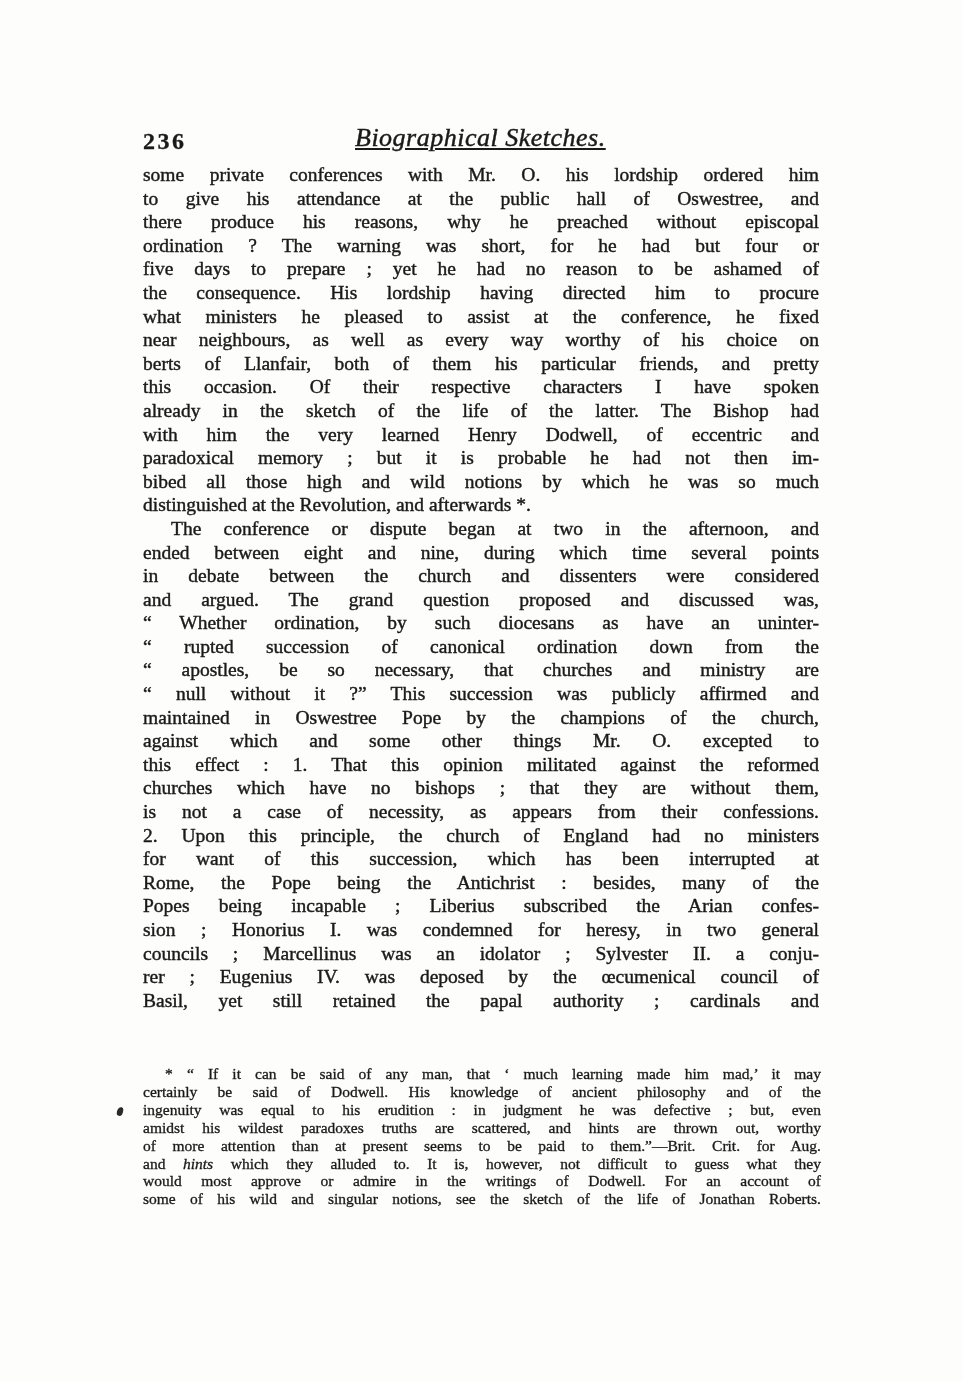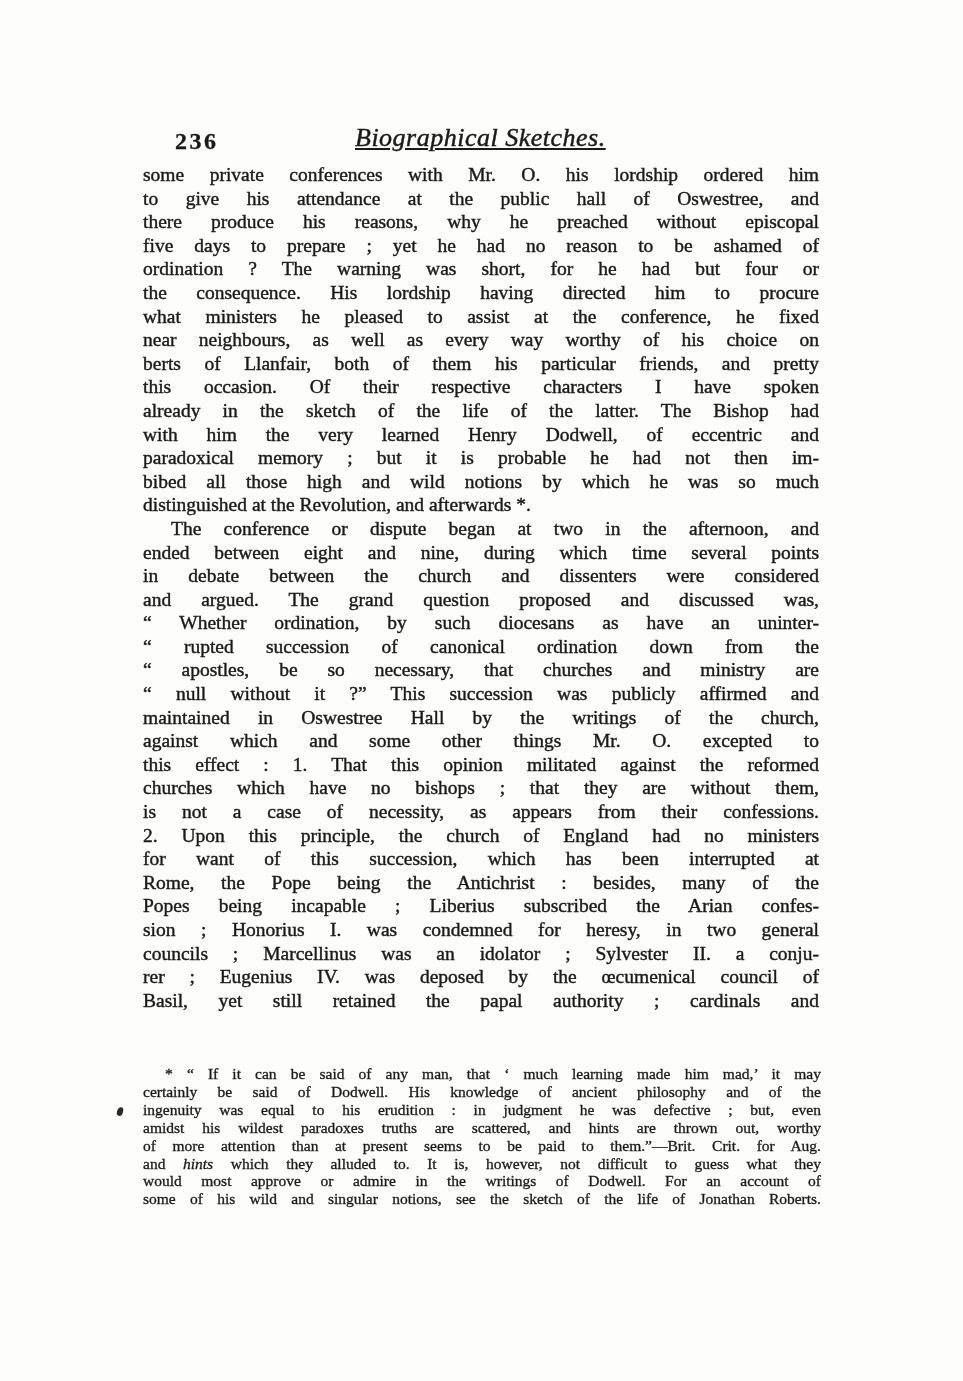--- a/index.html
+++ b/index.html
@@ -17,21 +17,20 @@
   }
   .header {
     position: absolute;
     top: 123px; left: 143px;
     width: 676px; height: 36px;
   }
   .pagenum {
     position: absolute; left: 0; top: 5px;
     font-size: 24px; font-weight: bold;
     letter-spacing: 2.5px;
-    margin-left: 32px;
     -webkit-text-stroke: 0.3px currentColor;
   }
   .title {
     position: absolute; left: 212px; top: 0;
     font-size: 26px; font-style: italic;
     letter-spacing: 0.5px;
     -webkit-text-stroke: 0.45px currentColor;
     white-space: nowrap;
     text-decoration: underline;
   }
@@ -70,43 +69,43 @@
   <div class="header">
     <span class="pagenum">236</span>
     <span class="title">Biographical Sketches.</span>
   </div>
 
   <div class="body-text">
       <div>
         <div class="line j">some private conferences with Mr. O. his lordship ordered him</div>
         <div class="line j">to give his attendance at the public hall of Oswestree, and</div>
         <div class="line j">there produce his reasons, why he preached without episcopal</div>
+        <div class="line j">ordination ?  The warning was short, for he had but four or</div>
         <div class="line j">five days to prepare ; yet he had no reason to be ashamed of</div>
-        <div class="line j">ordination ?  The warning was short, for he had but four or</div>
         <div class="line j">the consequence.  His lordship having directed him to procure</div>
         <div class="line j">what ministers he pleased to assist at the conference, he fixed</div>
         <div class="line j">near neighbours, as well as every way worthy of his choice on</div>
         <div class="line j">berts of Llanfair, both of them his particular friends, and pretty</div>
         <div class="line j">this occasion.  Of their respective characters I have spoken</div>
         <div class="line j">already in the sketch of the life of the latter.  The Bishop had</div>
         <div class="line j">with him the very learned Henry Dodwell, of eccentric and</div>
         <div class="line j">paradoxical memory ; but it is probable he had not then im-</div>
         <div class="line j">bibed all those high and wild notions by which he was so much</div>
         <div class="line">distinguished at the Revolution, and afterwards *.</div>
       </div>
       <div>
         <div class="line j ind-body">The conference or dispute began at two in the afternoon, and</div>
         <div class="line j">ended between eight and nine, during which time several points</div>
         <div class="line j">in debate between the church and dissenters were considered</div>
         <div class="line j">and argued.  The grand question proposed and discussed was,</div>
         <div class="line j">“ Whether ordination, by such diocesans as have an uninter-</div>
         <div class="line j">“ rupted succession of canonical ordination down from the</div>
         <div class="line j">“ apostles, be so necessary, that churches and ministry are</div>
         <div class="line j">“ null without it ?”  This succession was publicly affirmed and</div>
-        <div class="line j">maintained in Oswestree Hall by the writings of the church,</div>
+        <div class="line j">maintained in Oswestree Pope by the champions of the church,</div>
         <div class="line j">against which and some other things Mr. O. excepted to</div>
         <div class="line j">this effect : 1. That this opinion militated against the reformed</div>
         <div class="line j">churches which have no bishops ; that they are without them,</div>
         <div class="line j">is not a case of necessity, as appears from their confessions.</div>
         <div class="line j">2. Upon this principle, the church of England had no ministers</div>
         <div class="line j">for want of this succession, which has been interrupted at</div>
         <div class="line j">Rome, the Pope being the Antichrist : besides, many of the</div>
         <div class="line j">Popes being incapable ; Liberius subscribed the Arian confes-</div>
         <div class="line j">sion ; Honorius I. was condemned for heresy, in two general</div>
         <div class="line j">councils ; Marcellinus was an idolator ; Sylvester II. a conju-</div>

